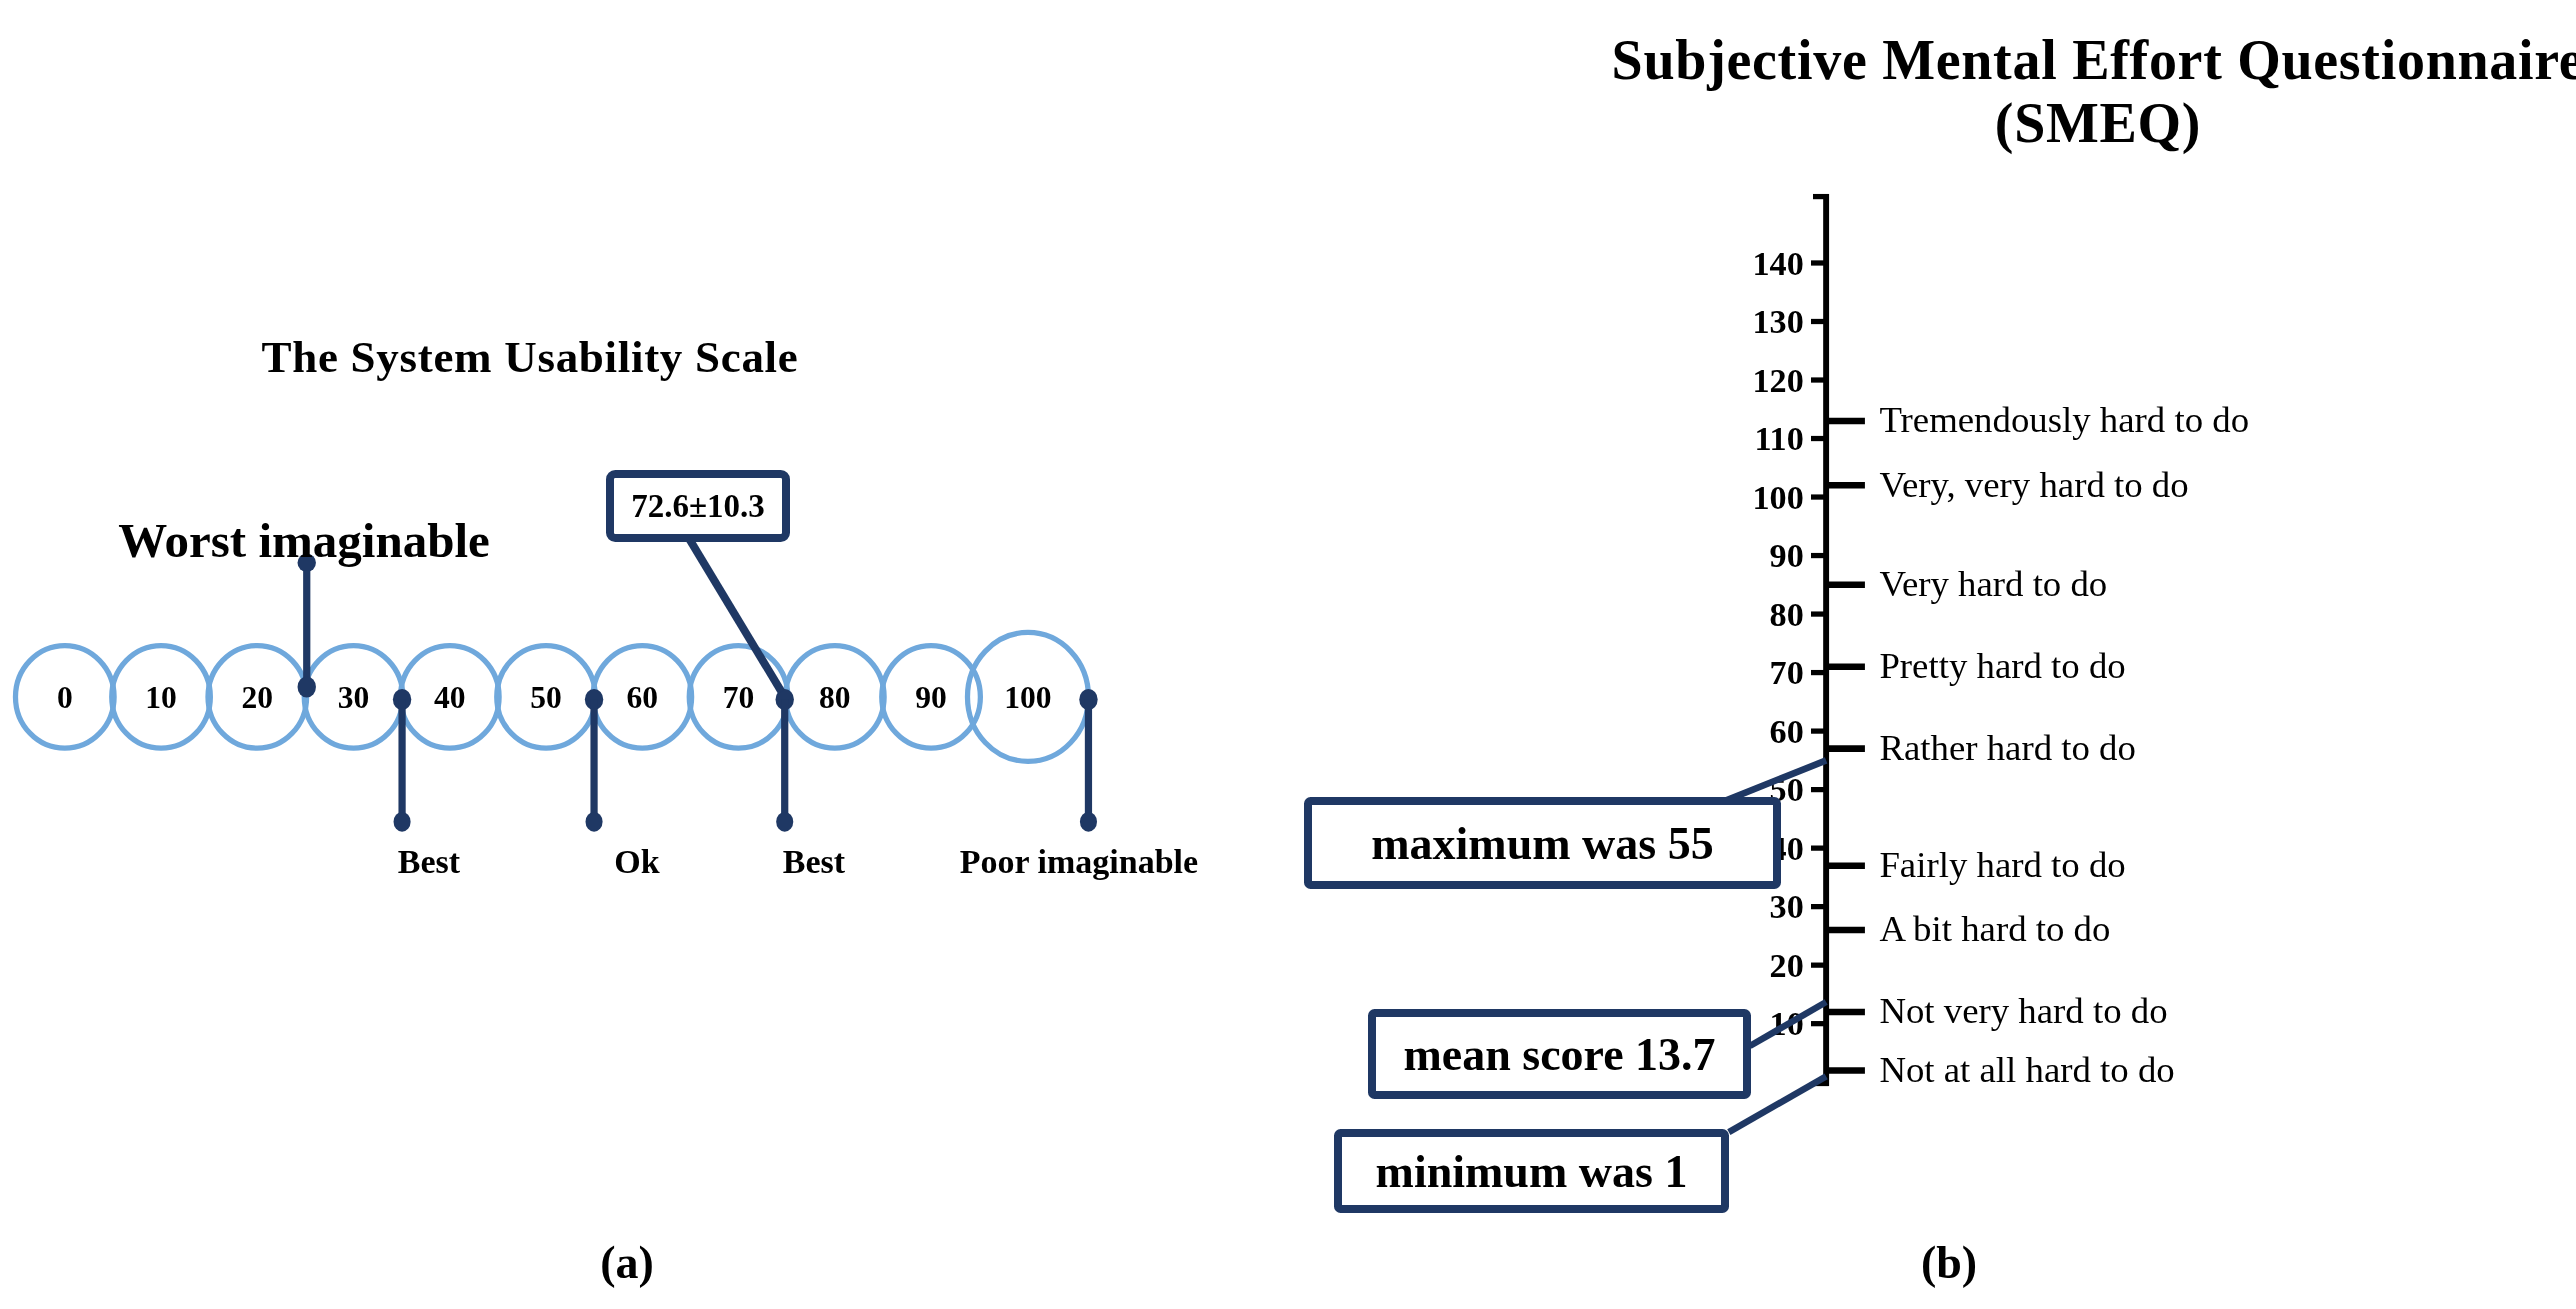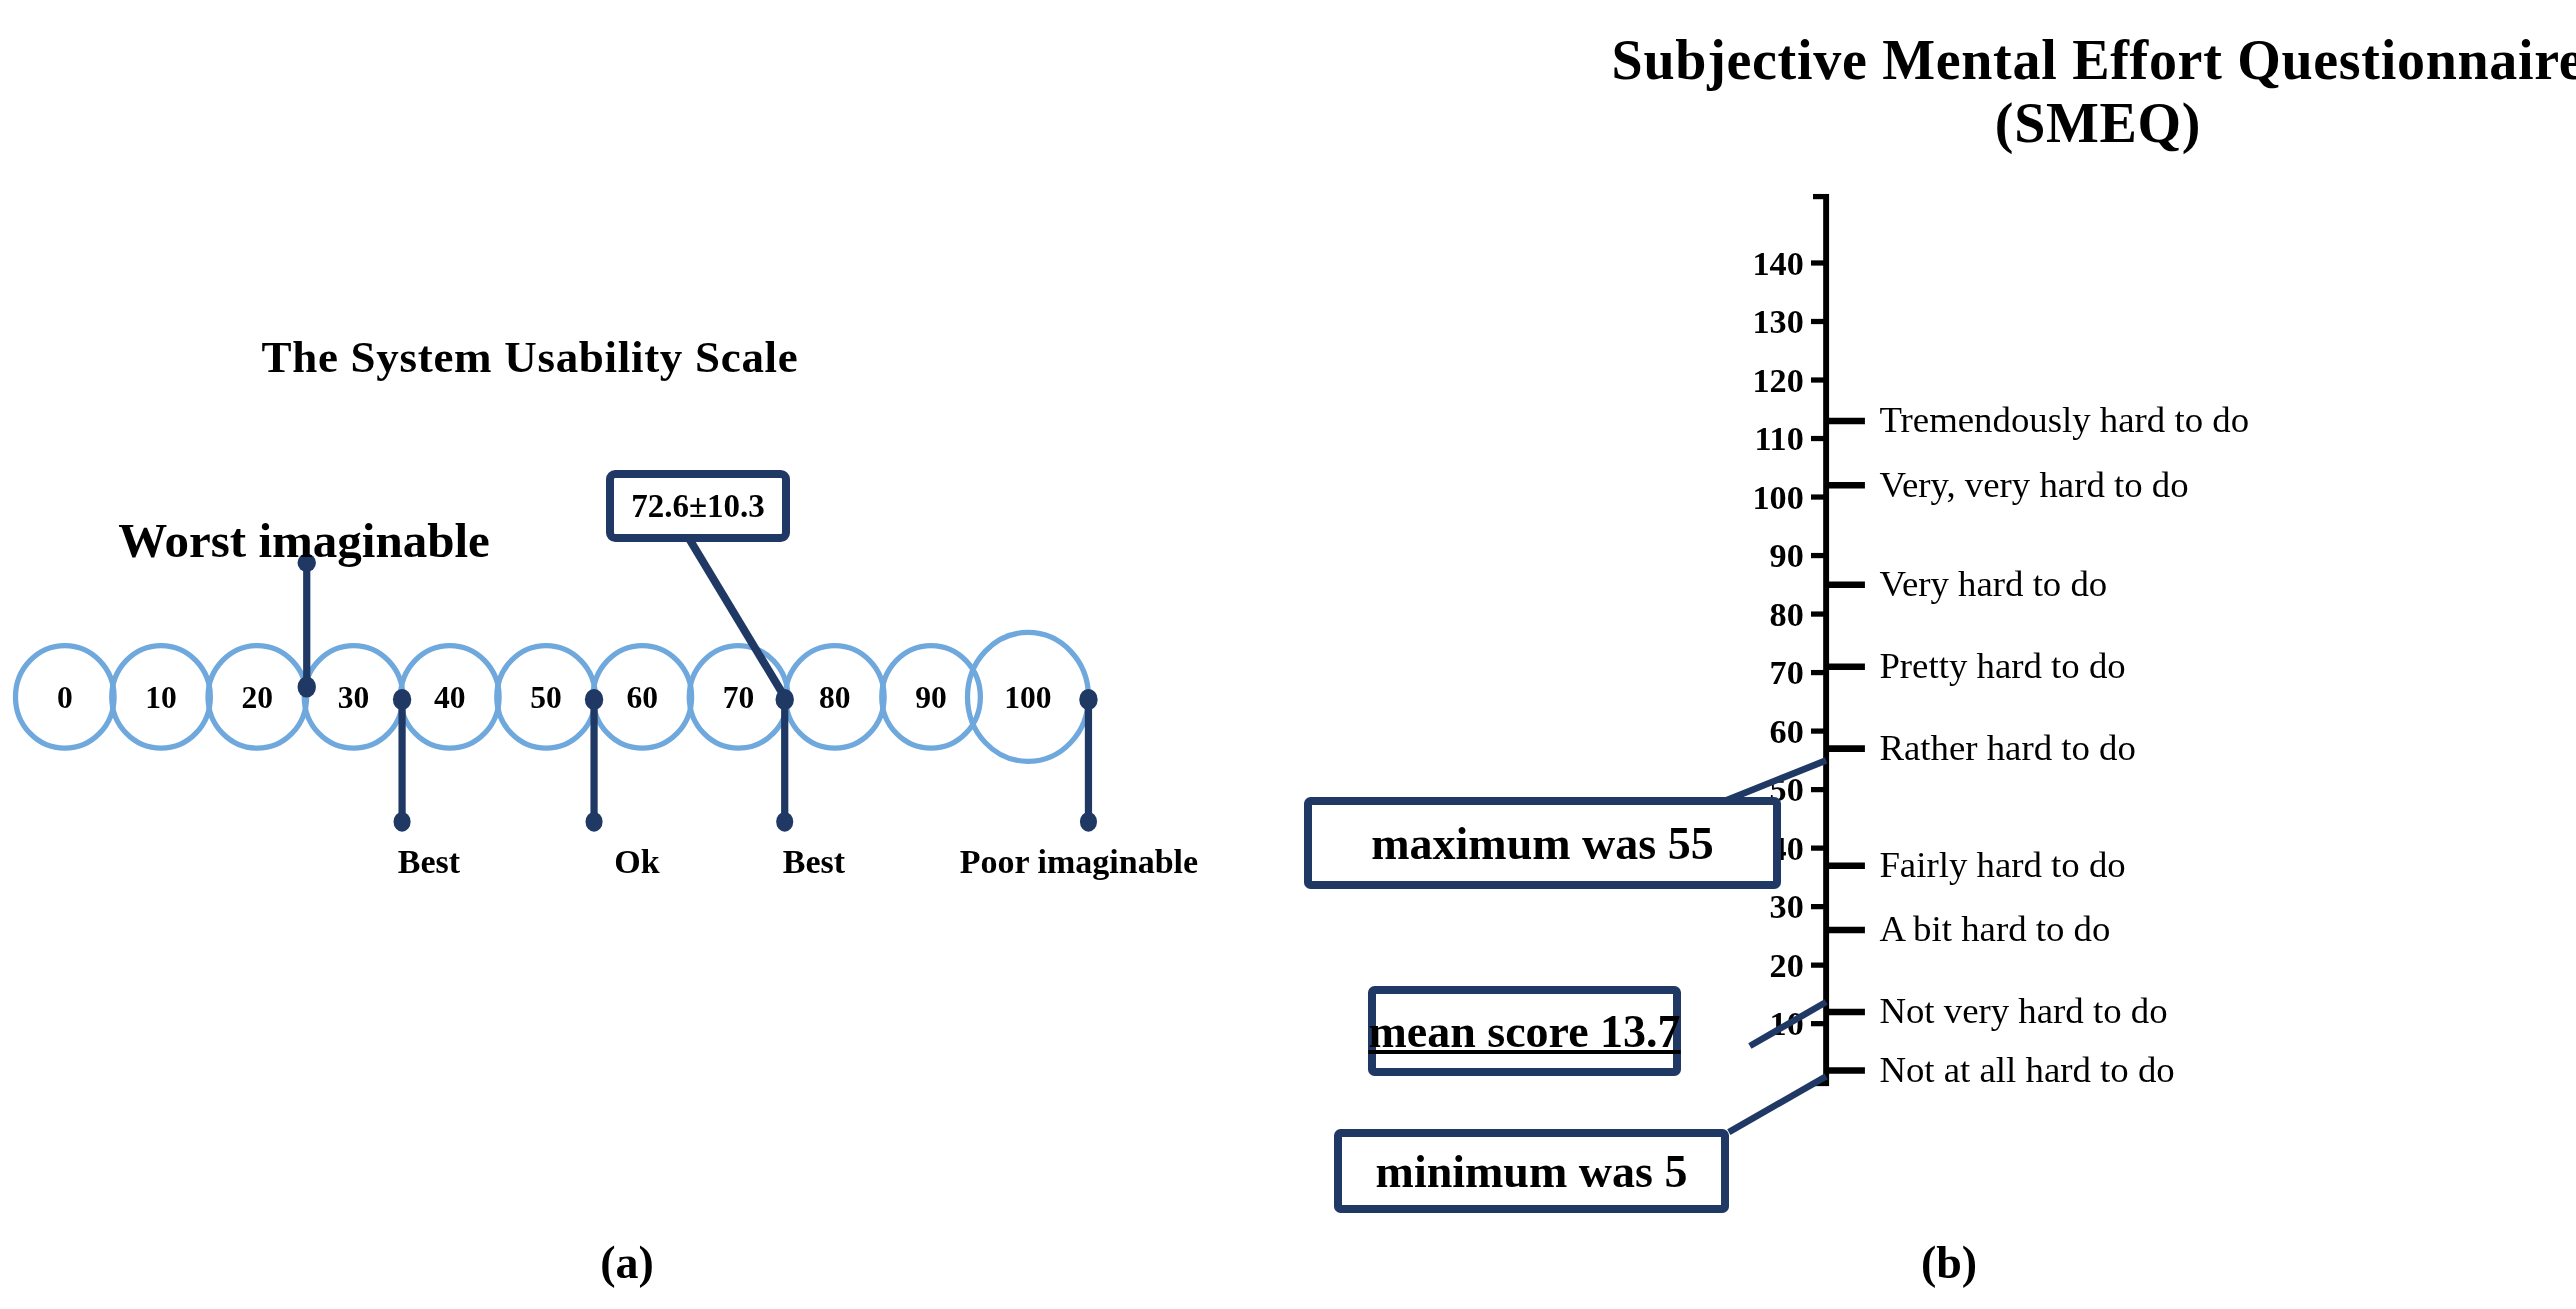--- a/index.html
+++ b/index.html
@@ -138,23 +138,23 @@
   <div class="abs ctr sus-anchor-label text-layer" style="left:1079px; top:843px;">Poor imaginable</div>
 
   <div class="abs ctr panel-label text-layer" style="left:627px; top:1236px;">(a)</div>
 
   <div class="abs ctr title-b text-layer" style="left:2098px; top:28px;">Subjective Mental Effort Questionnaire</div>
   <div class="abs ctr title-b text-layer" style="left:2098px; top:91px;">(SMEQ)</div>
 
   <div class="abs ann-box text-layer" style="left:1304px; top:797px; width:477px; height:92px;">
     <span>maximum was 55</span>
   </div>
-  <div class="abs ann-box text-layer" style="left:1368px; top:986px; width:313px; height:90px;text-decoration:underline;">
+  <div class="abs ann-box text-layer" style="left:1368px; top:1009px; width:383px; height:90px;">
     <span>mean score 13.7</span>
   </div>
   <div class="abs ann-box text-layer" style="left:1334px; top:1129px; width:395px; height:84px;">
-    <span>minimum was 5</span>
+    <span>minimum was 1</span>
   </div>
 
   <div class="abs ctr panel-label text-layer" style="left:1949px; top:1236px;">(b)</div>
 
 </div>
 
 
 </body></html>

